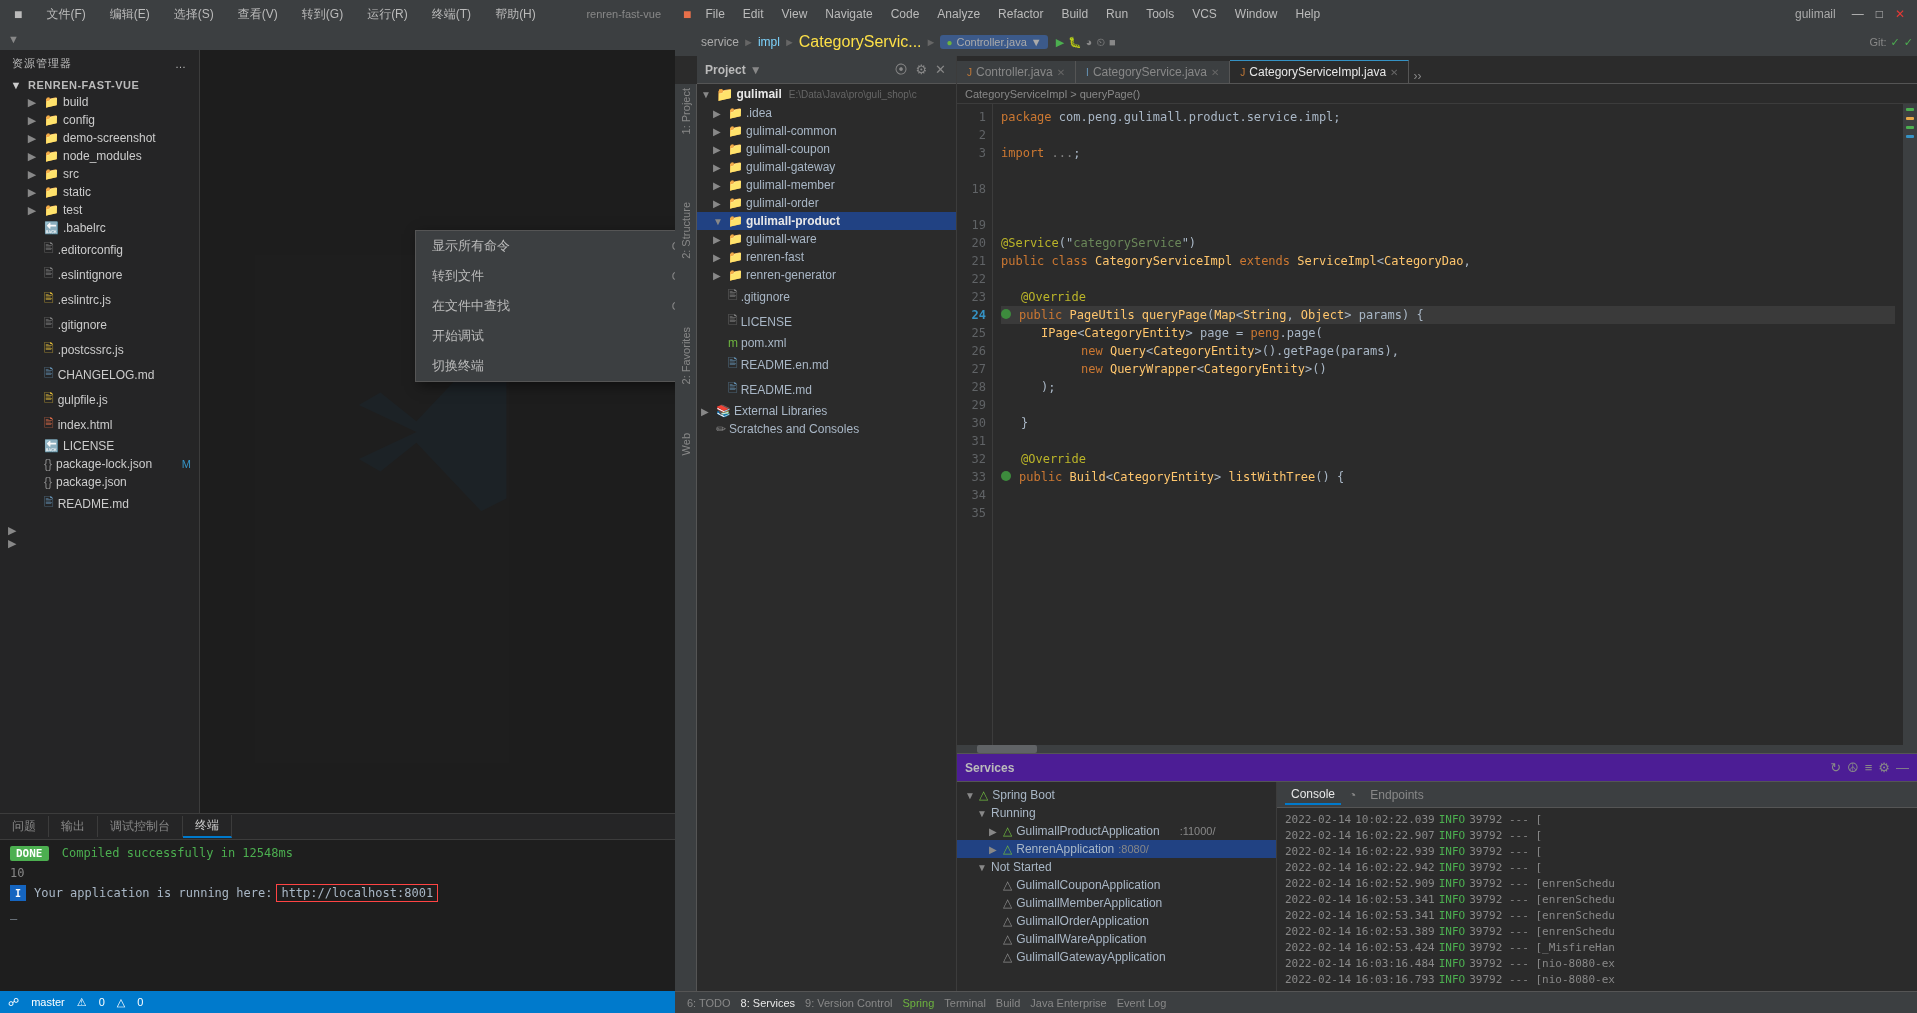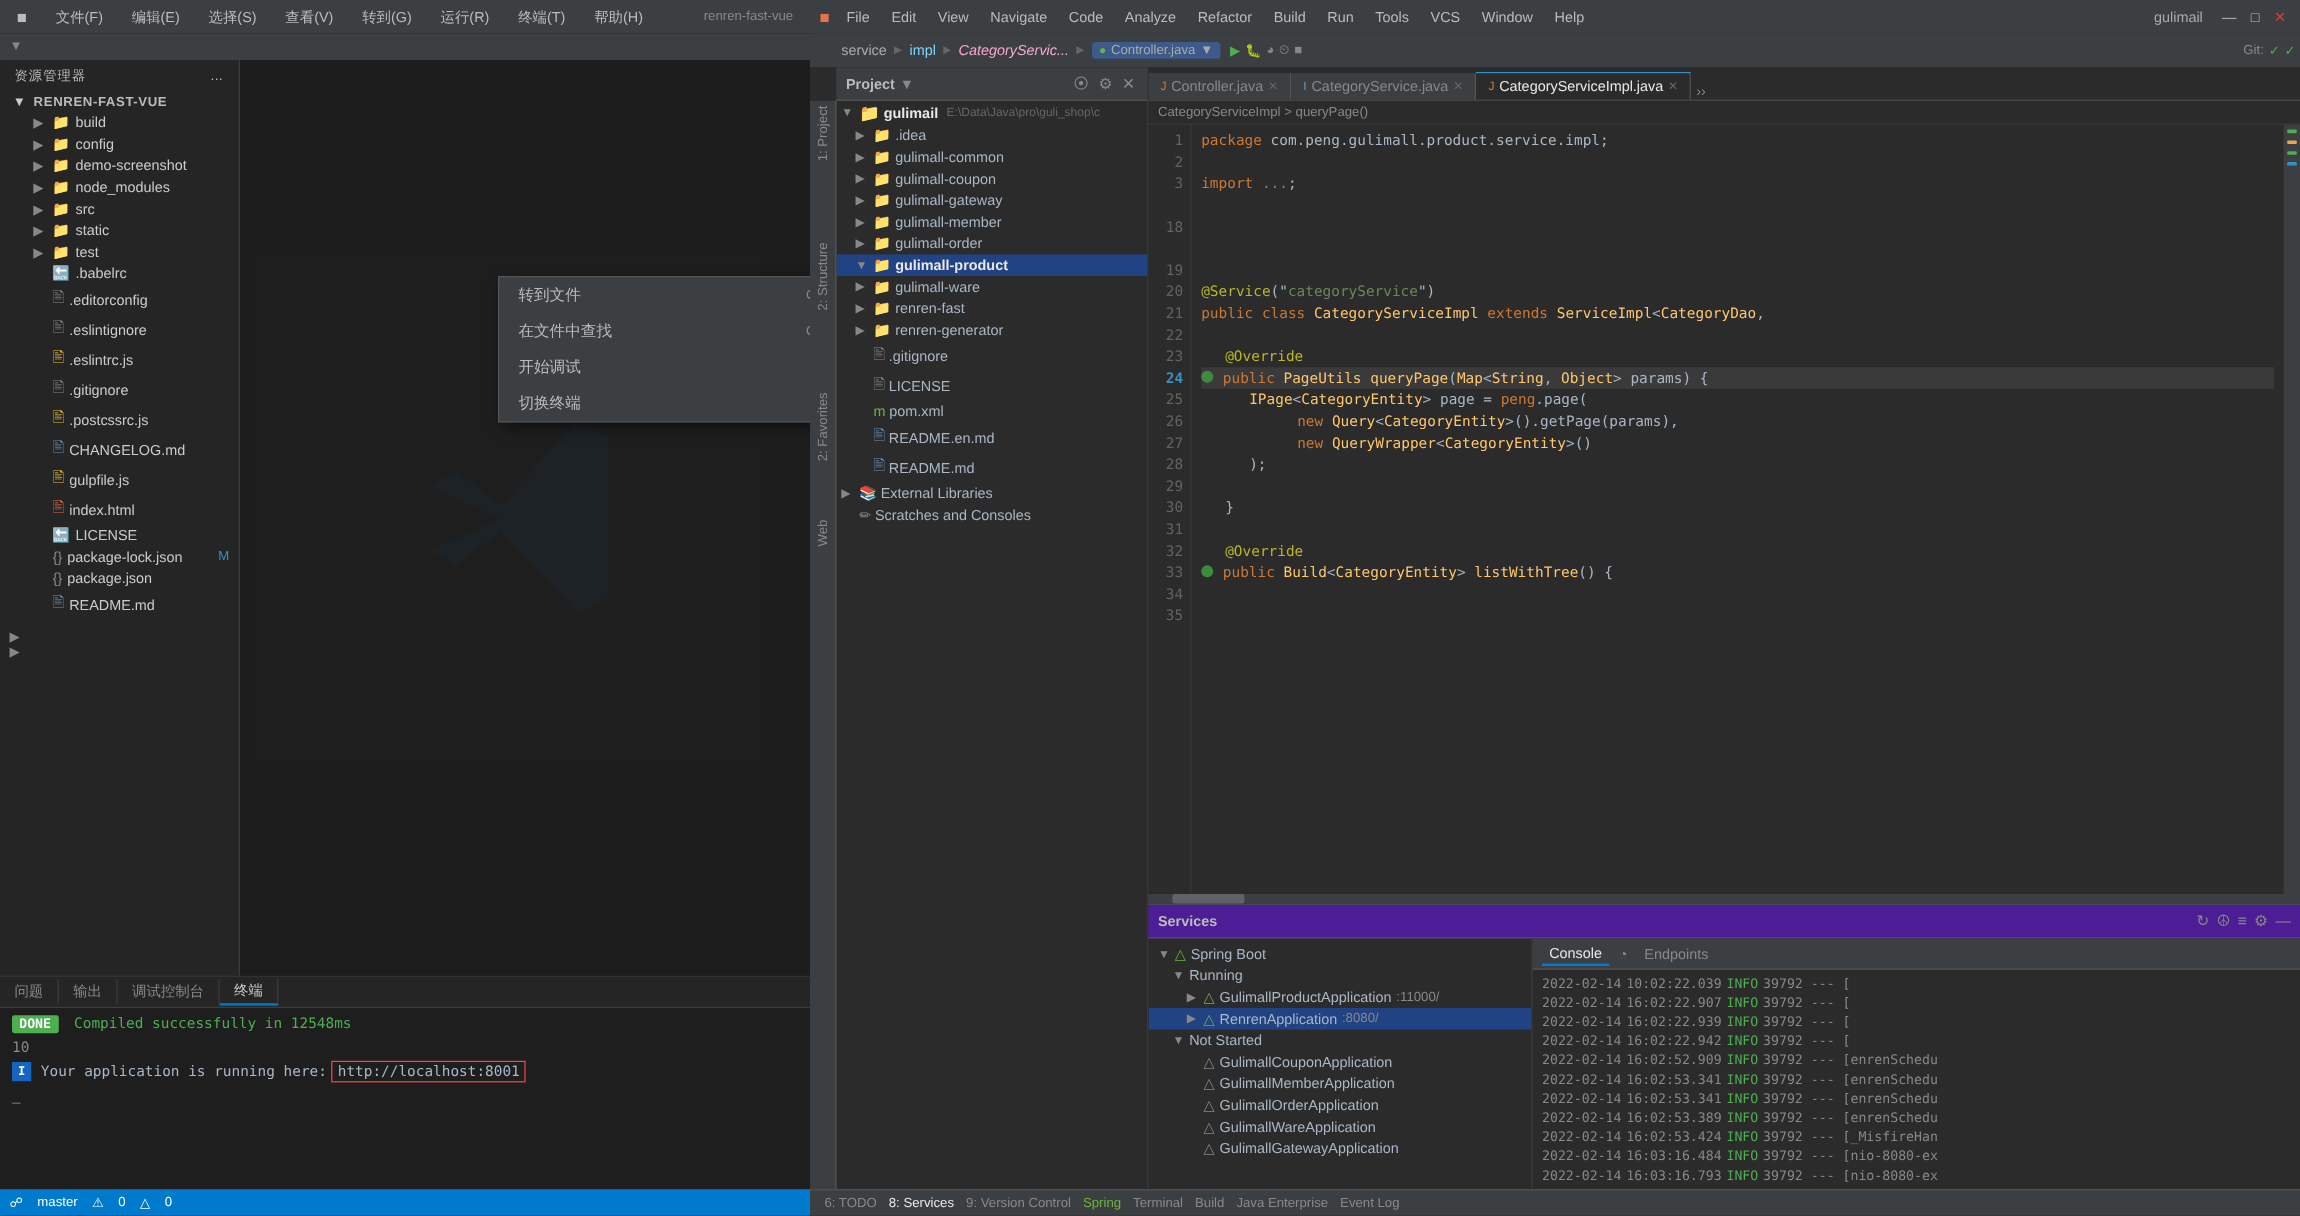--- a/index.html
+++ b/index.html
@@ -689,20 +689,24 @@
       <div class="vscode-editor-area">
 
         <div class="vscode-editor-bg">
           <svg viewBox="0 0 100 100" width="180" height="180" opacity="0.3">
             <path d="M74 6L38 44 18 28 6 35l32 15L6 65l12 7 20-16 36 38 14-7V13L74 6z" fill="#007acc"></path>
           </svg>
         </div>
 
         <div class="context-menu">
           <div class="context-menu-item">
+            <span>显示所有命令</span>
+            <span class="shortcut">Ctrl...</span>
+          </div>
+          <div class="context-menu-item">
             <span>转到文件</span>
             <span class="shortcut">Ctrl...</span>
           </div>
           <div class="context-menu-item">
             <span>在文件中查找</span>
             <span class="shortcut">Ctrl...</span>
           </div>
           <div class="context-menu-item">
             <span>开始调试</span>
 
@@ -745,21 +749,21 @@
       <span class="rotate-text" style="margin-top:60px;">2: Structure</span>
       <span class="rotate-text" style="margin-top:60px;">2: Favorites</span>
       <span class="rotate-text" style="margin-top:40px;">Web</span>
     </div>
 
     <div class="ij-nav-toolbar" style="padding-left:26px;">
       <span style="color:#aaa; font-size:12px;">service</span>
       <span style="color:#666;">►</span>
       <span style="color:#7dd3fc; font-size:12px;">impl</span>
       <span style="color:#666;">►</span>
-      <span style="color:#f9a8d4; font-size:12px;font-style:italic;">CategoryServic...</span>
+      <span style="color:#fde047; font-size:16px;">CategoryServic...</span>
       <span style="color:#666;">►</span>
       <div style="background:#3c5a8a; border-radius:3px; padding:1px 6px; display:flex; align-items:center; gap:4px;">
         <span style="color:#6db33f; font-size:10px;">●</span>
         <span>Controller.java</span>
         <span style="color:#aaa;">▼</span>
       </div>
       <div style="display:flex; gap:4px; margin-left:4px;">
         <span style="cursor:pointer; color:#4caf50;">▶</span>
         <span style="cursor:pointer; color:#888;">🐛</span>
         <span style="cursor:pointer; color:#888;">◕</span>
@@ -1036,21 +1040,21 @@
                 <span>Spring Boot</span>
               </div>
               <div class="svc-item indent1">
                 <span class="svc-expand">▼</span>
                 <span>Running</span>
               </div>
               <div class="svc-item indent2">
                 <span class="svc-expand">▶</span>
                 <span style="color:#6db33f;">△</span>
                 <span>GulimallProductApplication</span>
-                <span style="color:#888; font-size:11px;">:11000/</span>
+                <span style="color:#888; font-size:11px;margin-left:16px;">:11000/</span>
               </div>
               <div class="svc-item indent2 selected">
                 <span class="svc-expand">▶</span>
                 <span style="color:#6db33f;">△</span>
                 <span>RenrenApplication</span>
                 <span style="color:#888; font-size:11px;">:8080/</span>
               </div>
               <div class="svc-item indent1">
                 <span class="svc-expand">▼</span>
                 <span>Not Started</span>

